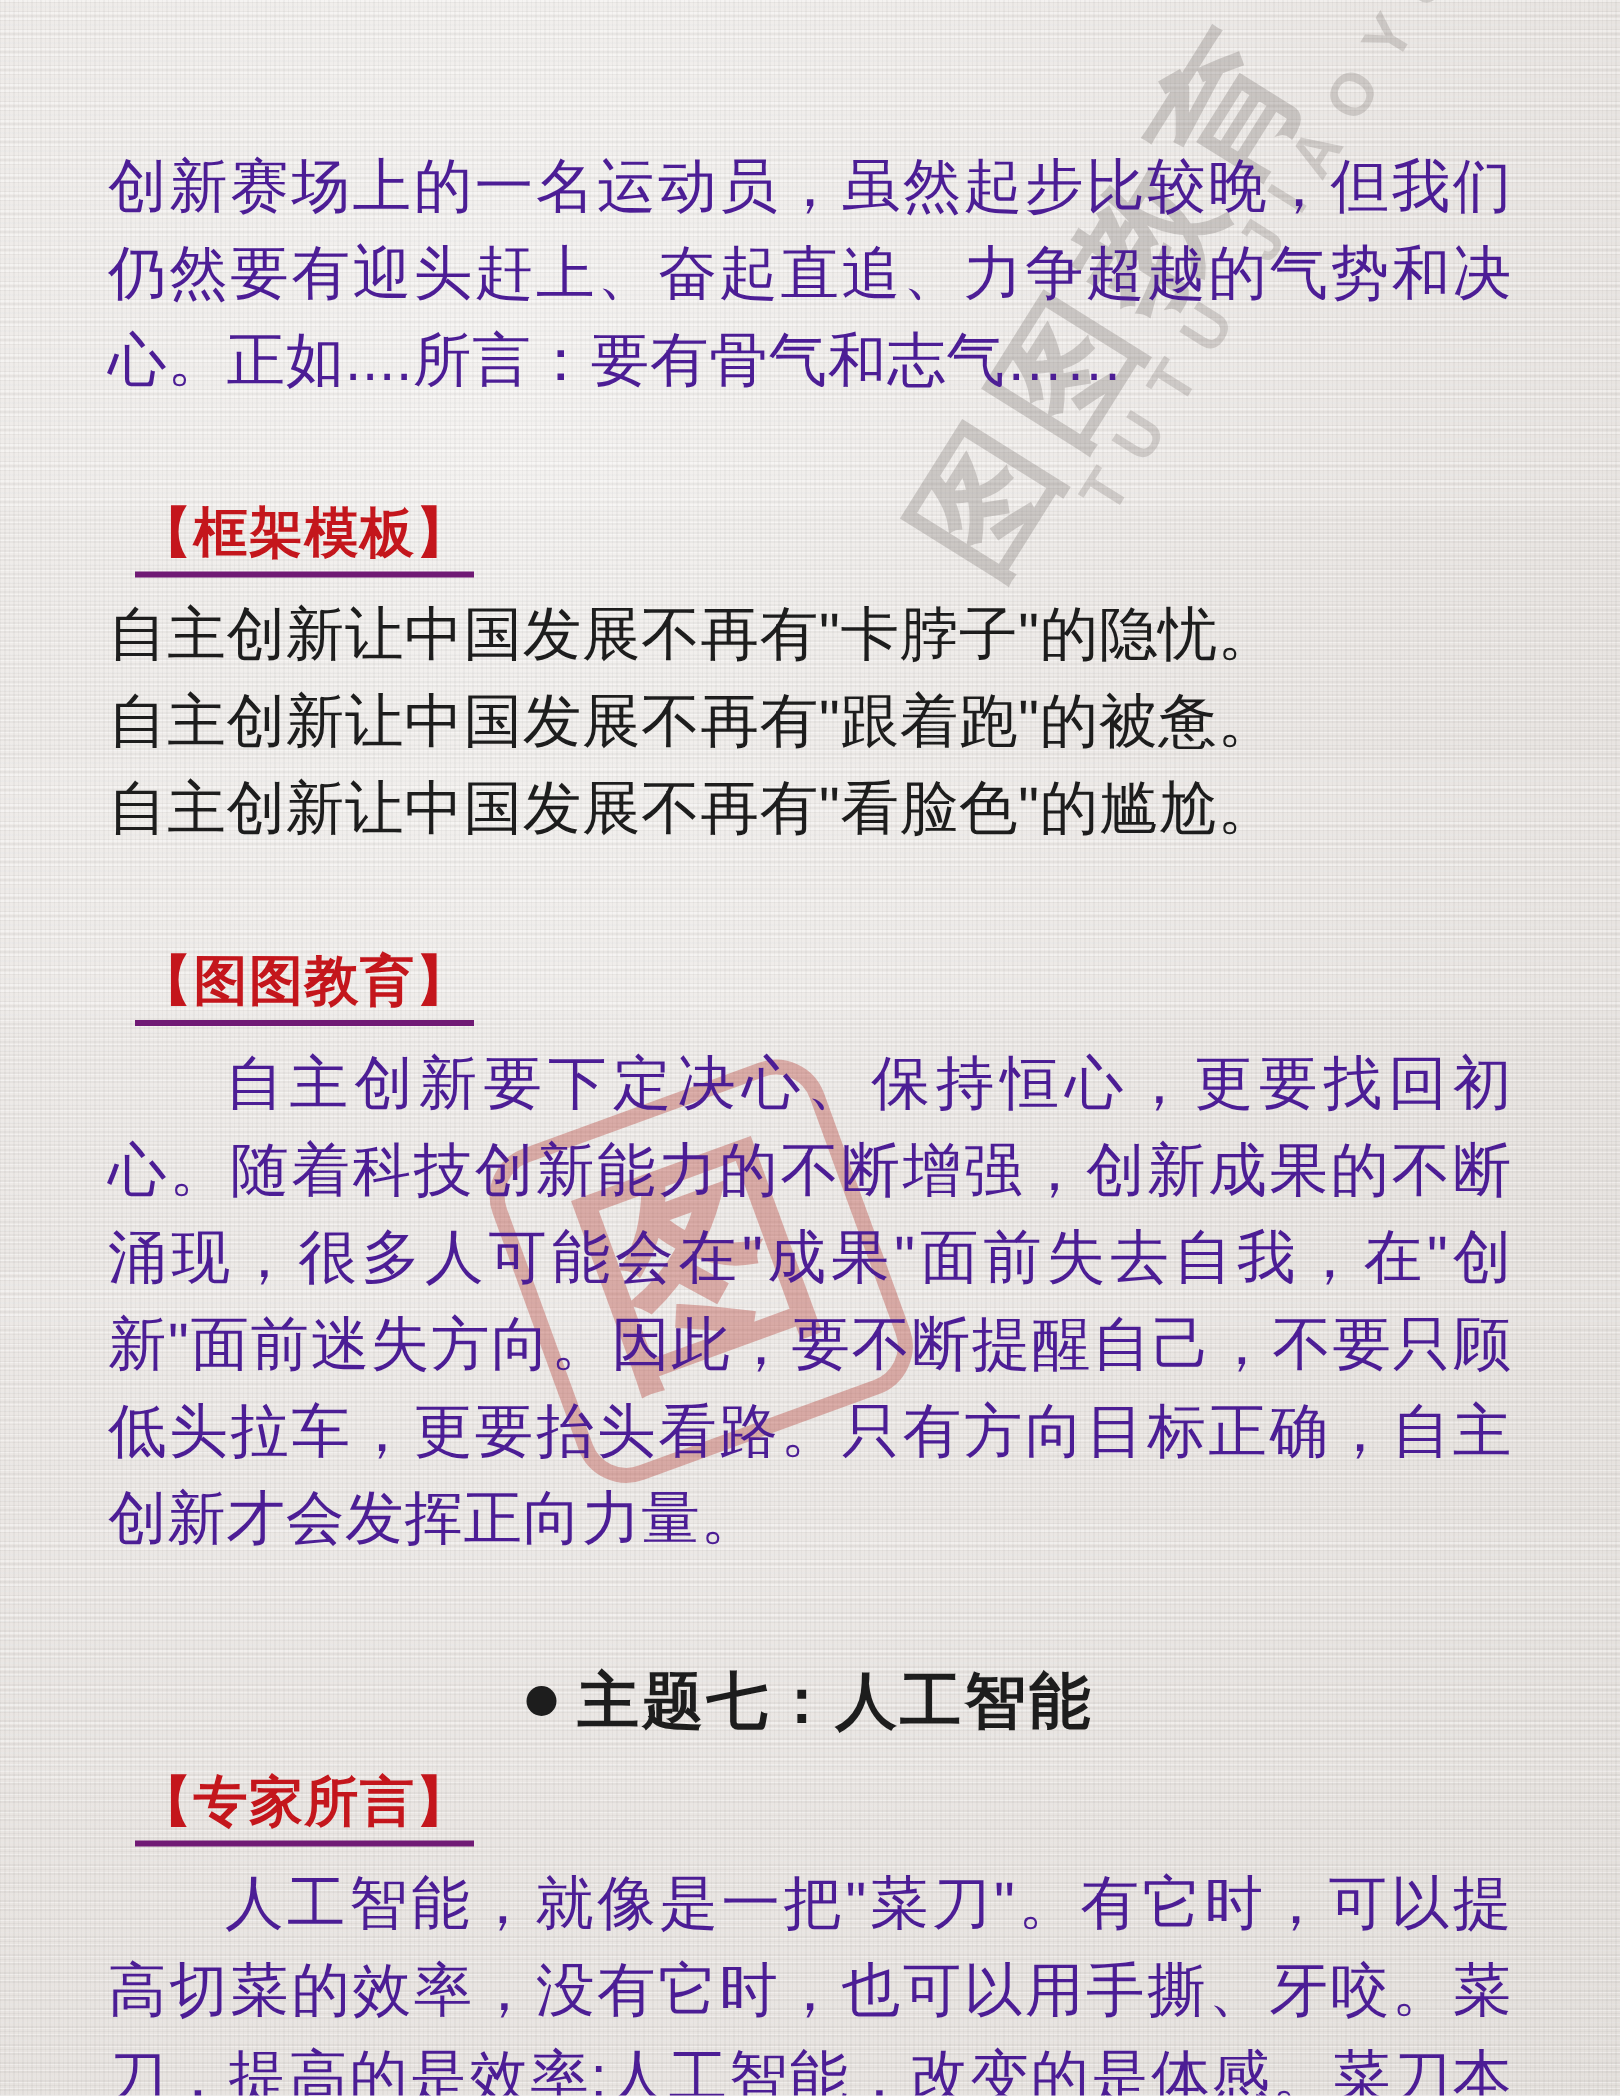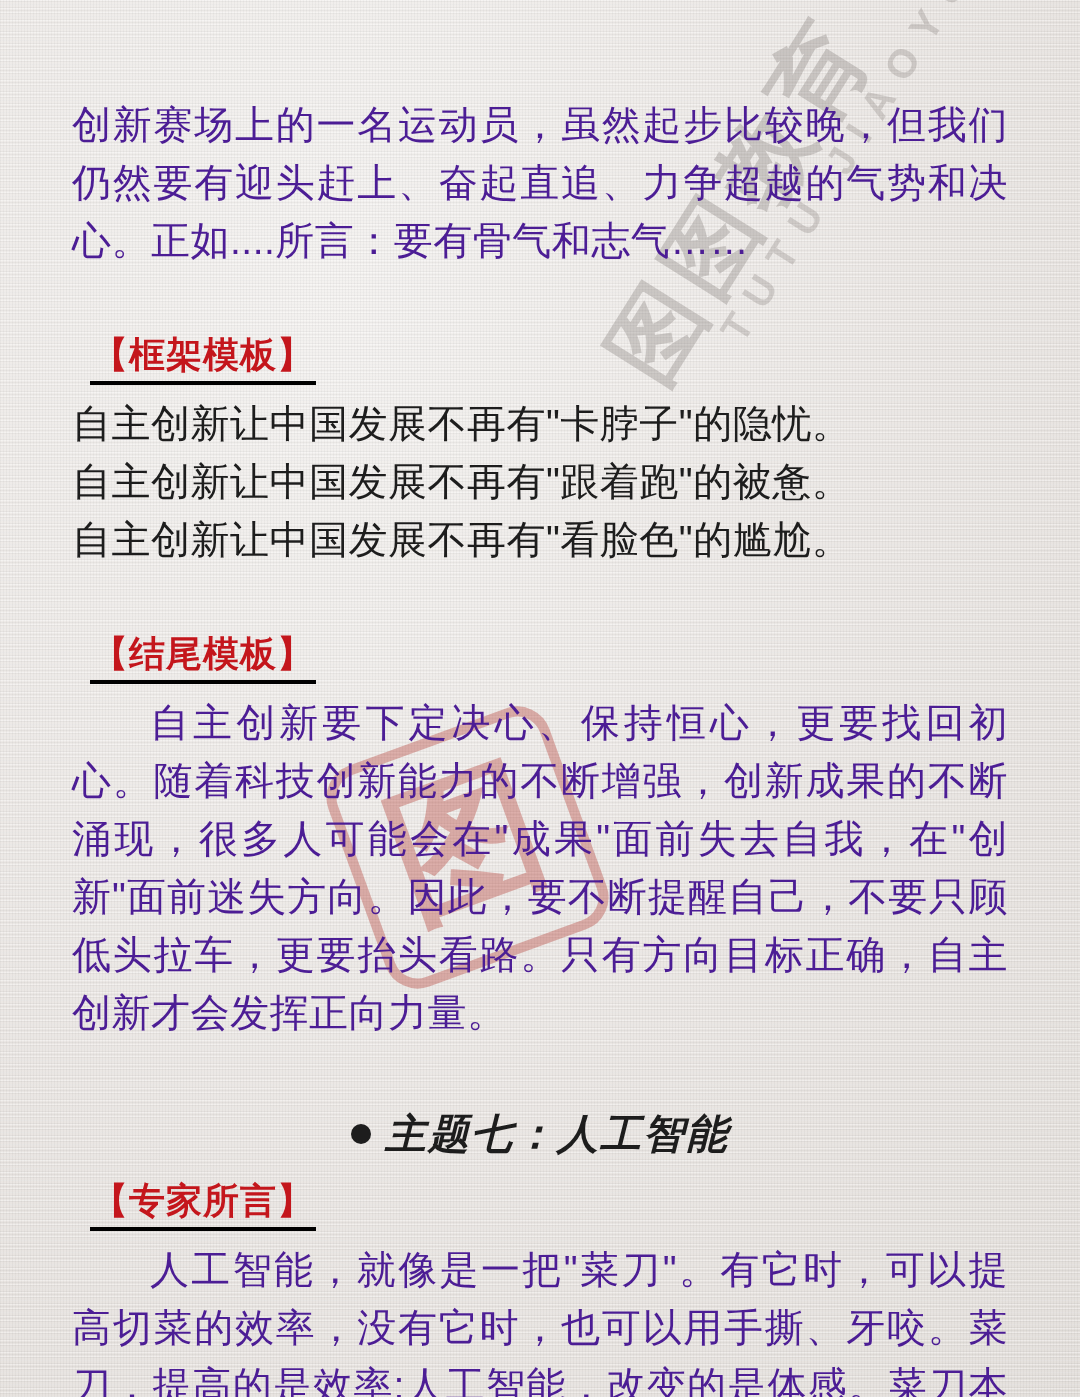--- a/index.html
+++ b/index.html
@@ -107,21 +107,21 @@
   .gap-sm { height: 14px; }
 
   
   .tag-heading {
     display: inline-block;
     color: #c4161c;
     font-size: 36px;
     font-weight: 700;
     line-height: 46px;
     letter-spacing: 1px;
-    border-bottom: 4px solid #000000;
+    border-bottom: 4px solid #701a75;
     padding: 0 2px 3px 2px;
     margin: 0 0 10px 18px;
   }
 
   .template-lines p {
     margin: 0;
     color: #1d1d1d;
     font-size: 39px;
     line-height: 58px;
     font-weight: 500;
@@ -131,21 +131,20 @@
   
   .topic-title {
     text-align: center;
     color: #1d1d1d;
     font-size: 41px;
     font-weight: 700;
     letter-spacing: 2px;
     margin: 0;
     padding: 0;
     line-height: 60px;
-    font-style: italic;
   }
   .topic-bullet {
     display: inline-block;
     width: 20px;
     height: 20px;
     border-radius: 50%;
     background: #1d1d1d;
     margin-right: 14px;
     vertical-align: 4px;
   }
@@ -175,21 +174,21 @@
     <div class="template-lines">
       <p>自主创新让中国发展不再有"卡脖子"的隐忧。</p>
       <p>自主创新让中国发展不再有"跟着跑"的被惫。</p>
       <p>自主创新让中国发展不再有"看脸色"的尴尬。</p>
     </div>
   </div>
 
   <div class="gap-lg"></div>
 
   <div>
-    <div class="tag-heading">【结尾模板】</div>
+    <div class="tag-heading">【图图教育】</div>
     <p class="body-text indent">自主创新要下定决心、保持恒心，更要找回初心。随着科技创新能力的不断增强，创新成果的不断涌现，很多人可能会在"成果"面前失去自我，在"创新"面前迷失方向。因此，要不断提醒自己，不要只顾低头拉车，更要抬头看路。只有方向目标正确，自主创新才会发挥正向力量。</p>
   </div>
 
   <div class="gap-lg"></div>
 
   <p class="topic-title">
     <span class="topic-bullet"></span><span>主题七：人工智能</span>
   </p>
 
   <div class="gap-sm"></div>

